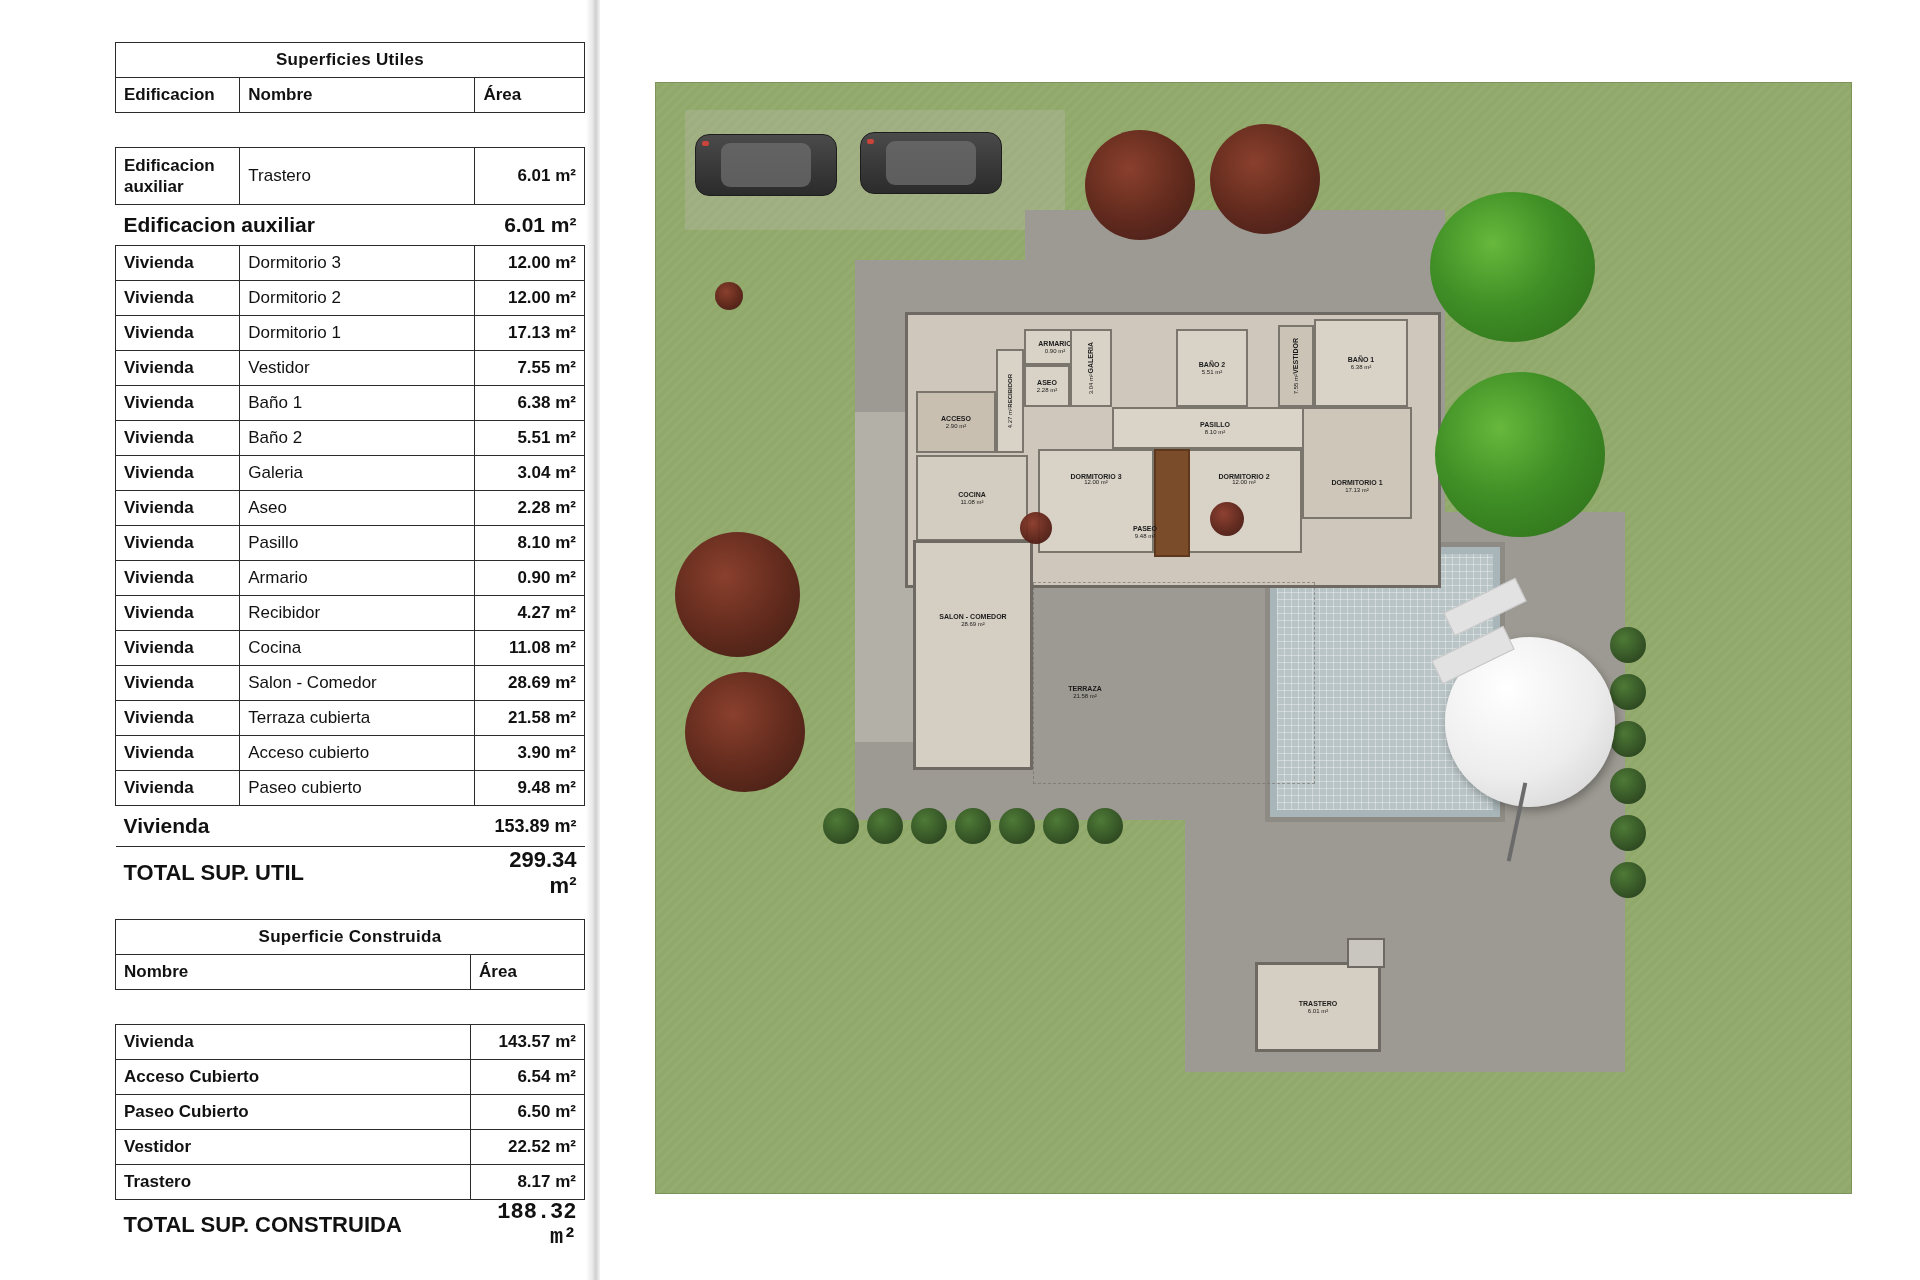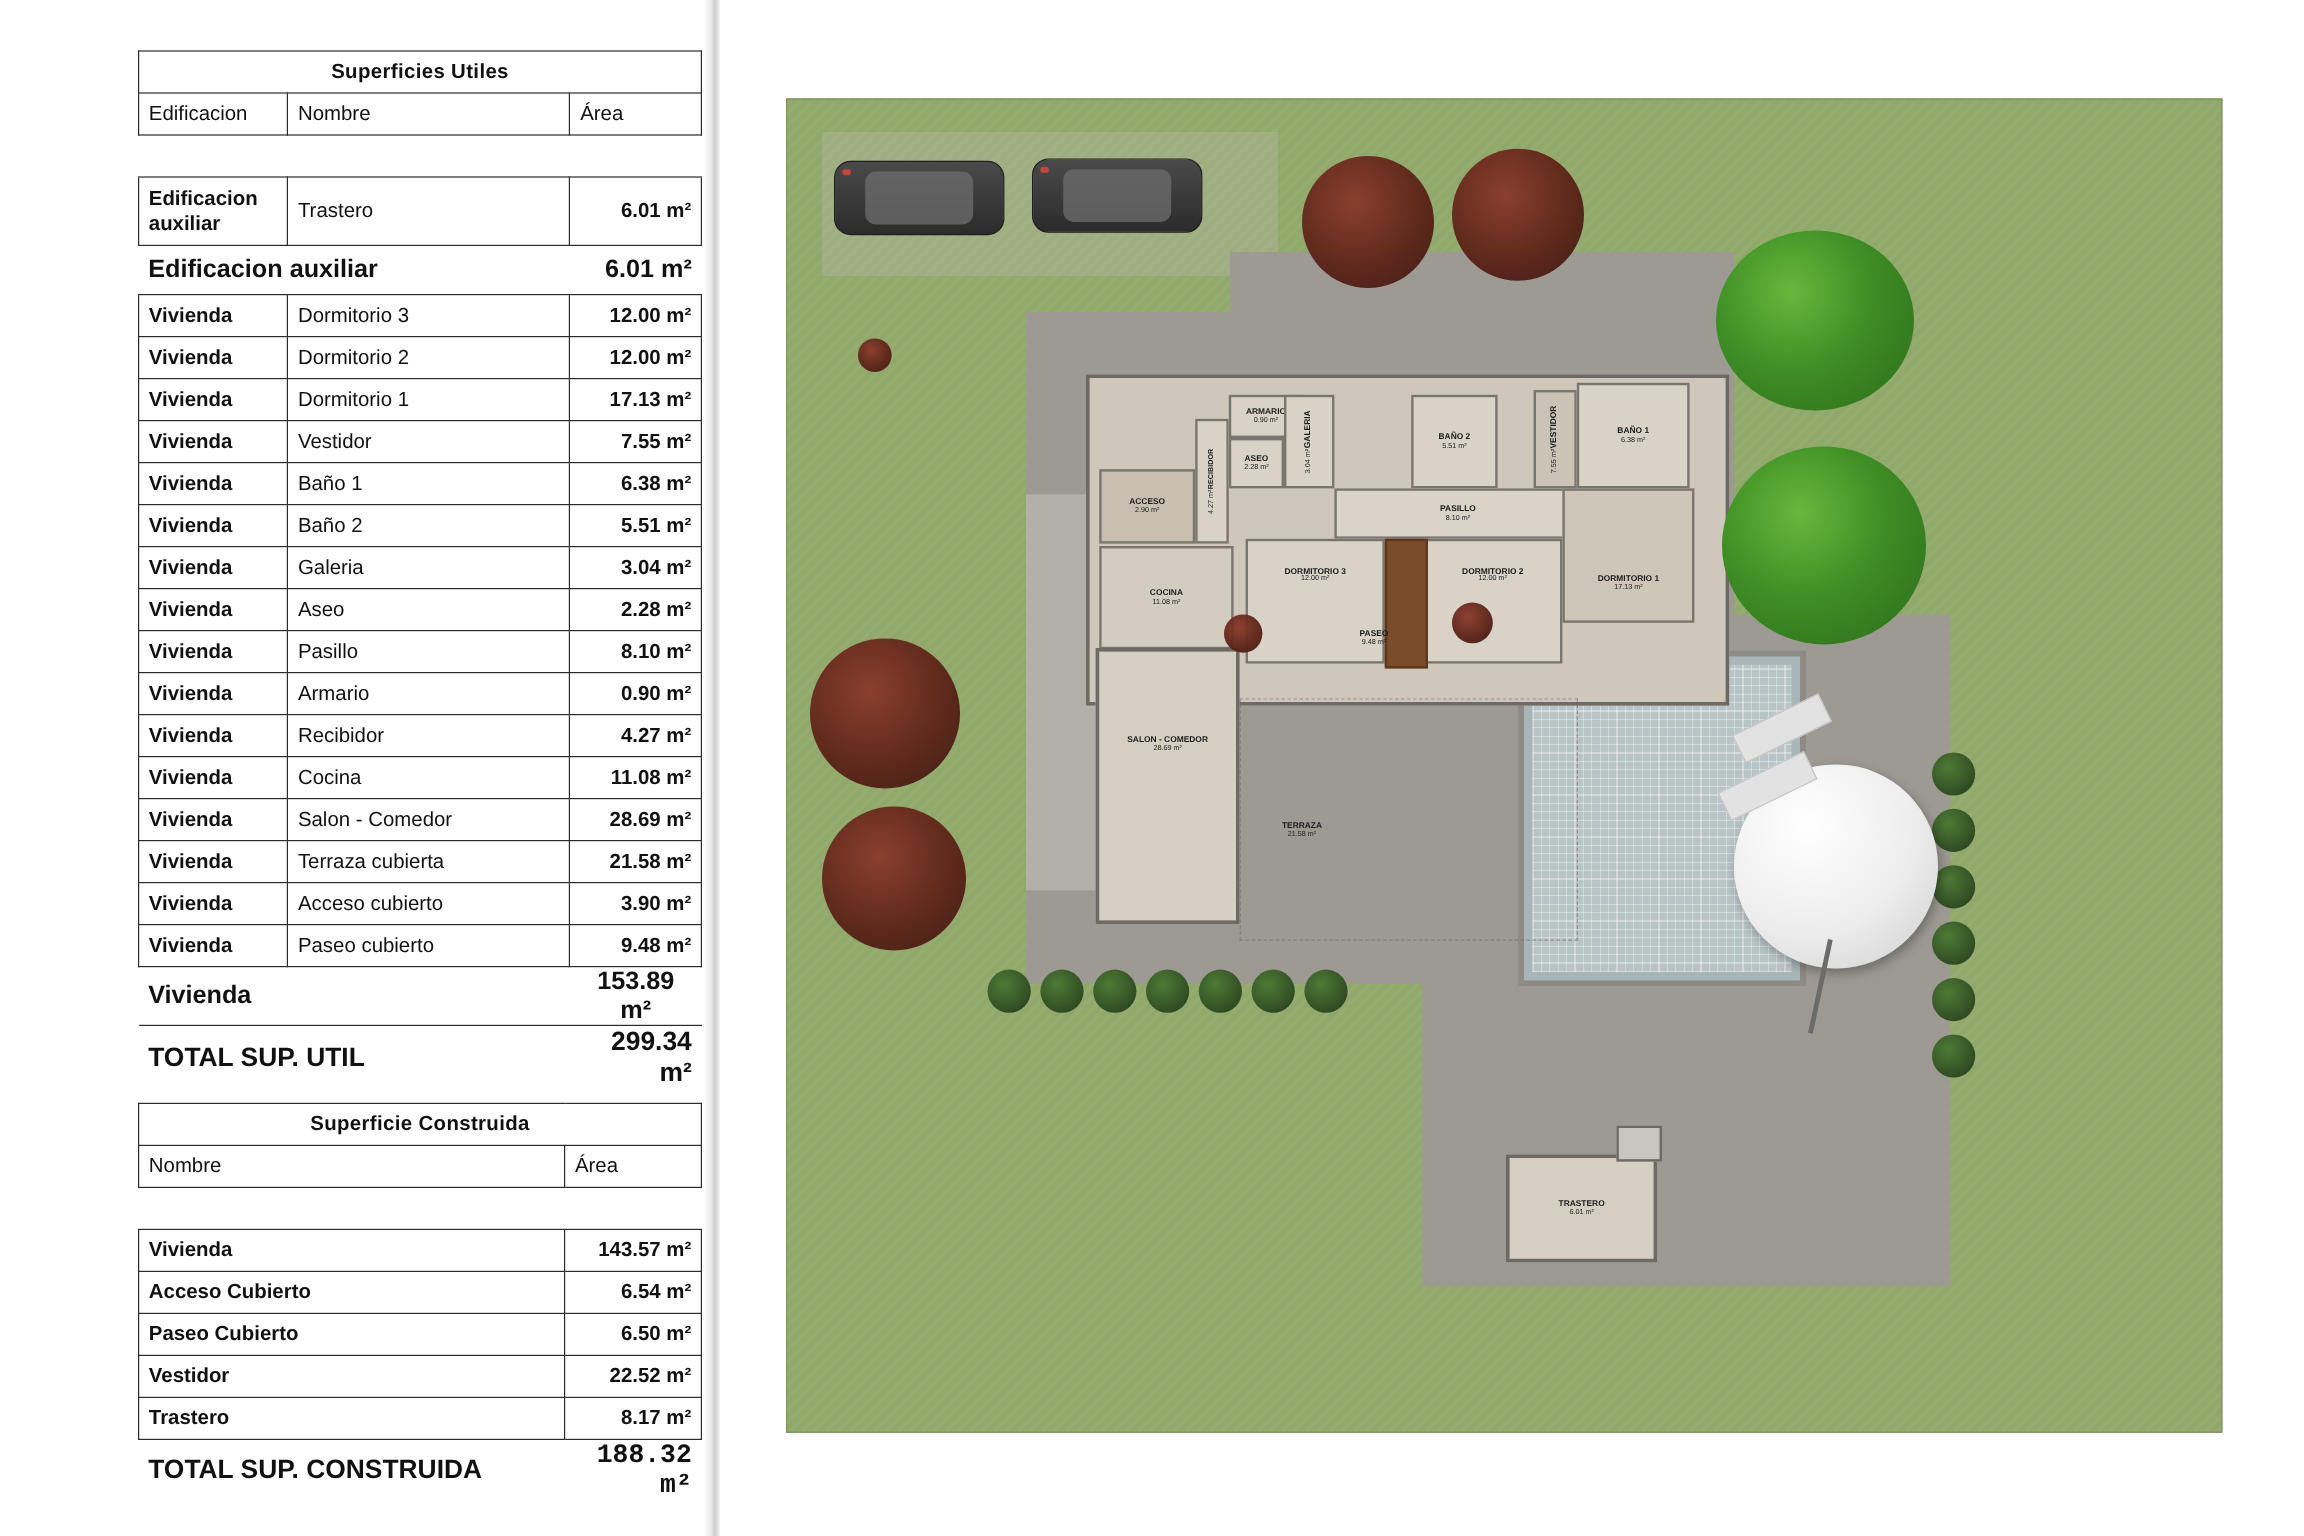--- a/index.html
+++ b/index.html
@@ -9,21 +9,21 @@
   #left-panel{position:absolute;left:0;top:0;width:600px;height:1280px;background:#ffffff;}
   #sheet-edge{position:absolute;left:586px;top:0;width:14px;height:1280px;
       background:linear-gradient(to right,#ffffff 0%,#e9e9e9 45%,#cfcfcf 70%,#f4f4f4 100%);}
 
   table.tbl{border-collapse:collapse;position:absolute;}
   table.tbl td{border:1px solid #2b2b2b;padding:0 8px;font-size:17px;color:#111;
       height:34px;vertical-align:middle;font-family:"Liberation Sans",sans-serif;}
   td.bold{font-weight:bold;}
   td.area{text-align:right;font-weight:bold;}
   td.title{text-align:center;font-weight:bold;font-size:21px;height:44px;letter-spacing:.3px;}
-  td.hdr{font-weight:normal;font-size:17px;height:30px;}
+  td.hdr{font-weight:bold;font-size:17px;height:30px;}
   td.spacer{border-left:none;border-right:none;border-top:none;border-bottom:none;height:14px;padding:0;}
   tr.summary td{font-weight:bold;font-size:21px;height:40px;border-left:none;border-right:none;}
   tr.total td{font-weight:bold;font-size:22px;height:42px;border:none;}
   .nb-lr{border-left:none!important;border-right:none!important;}
 
   
   #plan-wrap{position:absolute;left:655px;top:82px;width:1195px;height:1110px;}
   #lawn{position:absolute;left:0;top:0;width:1195px;height:1110px;background:#90a86a;
      background-image:linear-gradient(135deg,rgba(255,255,255,.045) 25%,transparent 25%,transparent 50%,rgba(255,255,255,.045) 50%,rgba(255,255,255,.045) 75%,transparent 75%);
      background-size:10px 10px;border:1px solid #7d9359;}
@@ -172,21 +172,21 @@
           <td class="area">3.90 m²</td>
         </tr>
     <tr>
           <td class="bold">Vivienda</td>
           <td>Paseo cubierto</td>
           <td class="area">9.48 m²</td>
         </tr>
 
     <tr class="summary">
       <td colspan="2">Vivienda</td>
-      <td class="area" style="font-size:21px;text-align:center;">153.89 m²</td>
+      <td class="area" style="font-size:18px;">153.89 m²</td>
     </tr>
     <tr class="total">
       <td colspan="2">TOTAL SUP. UTIL</td>
       <td class="area" style="font-size:22px;">299.34 m²</td>
     </tr>
   </tbody>
     </table>
 
   <table class="tbl" id="tbl-construida" style="left:115px;top:919px;width:470px;">
     <tbody>

